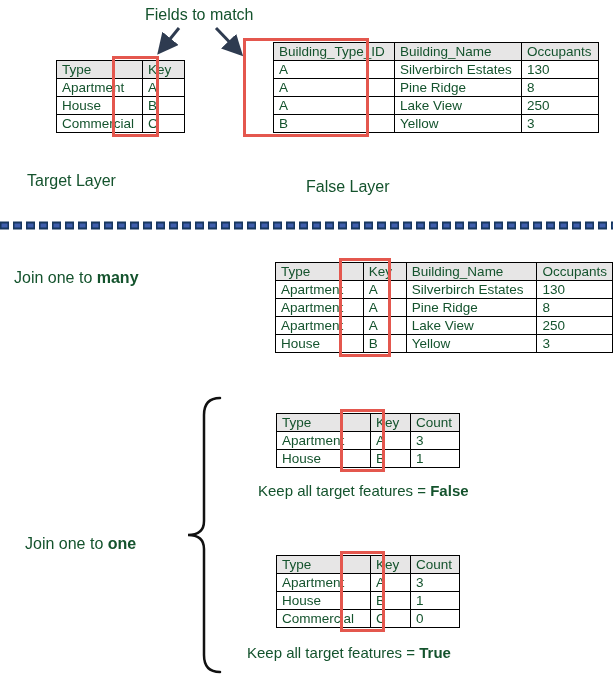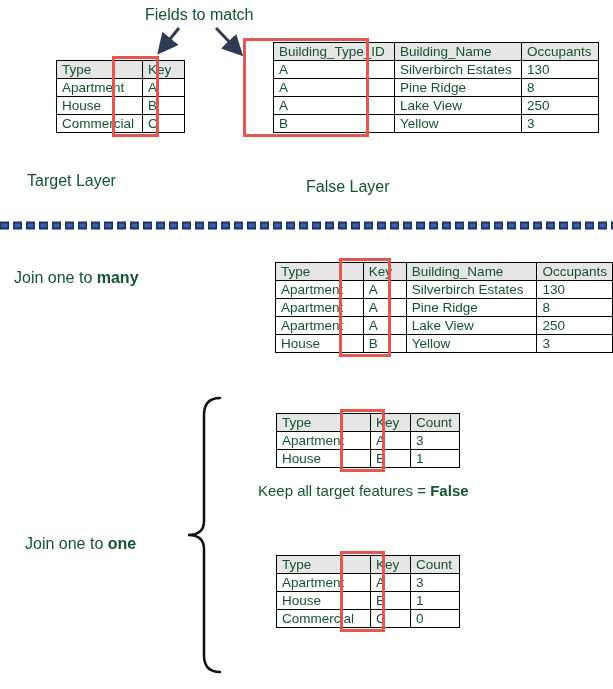--- a/index.html
+++ b/index.html
@@ -254,14 +254,17 @@
           <tr>
             <td>Commercial</td>
             <td>C</td>
             <td>0</td>
           </tr>
         </tbody>
       </table>
       <div class="hl-box" style="left: 92px; top: -4px; width: 39px; height: 75px;"></div>
     </div>
 
+  <div class="lbl caption" style="left:247px; top:644px;">
+    <span>Keep all target features = </span><span class="b">True</span>
+  </div>
 
 </div>
 
 </body></html>

